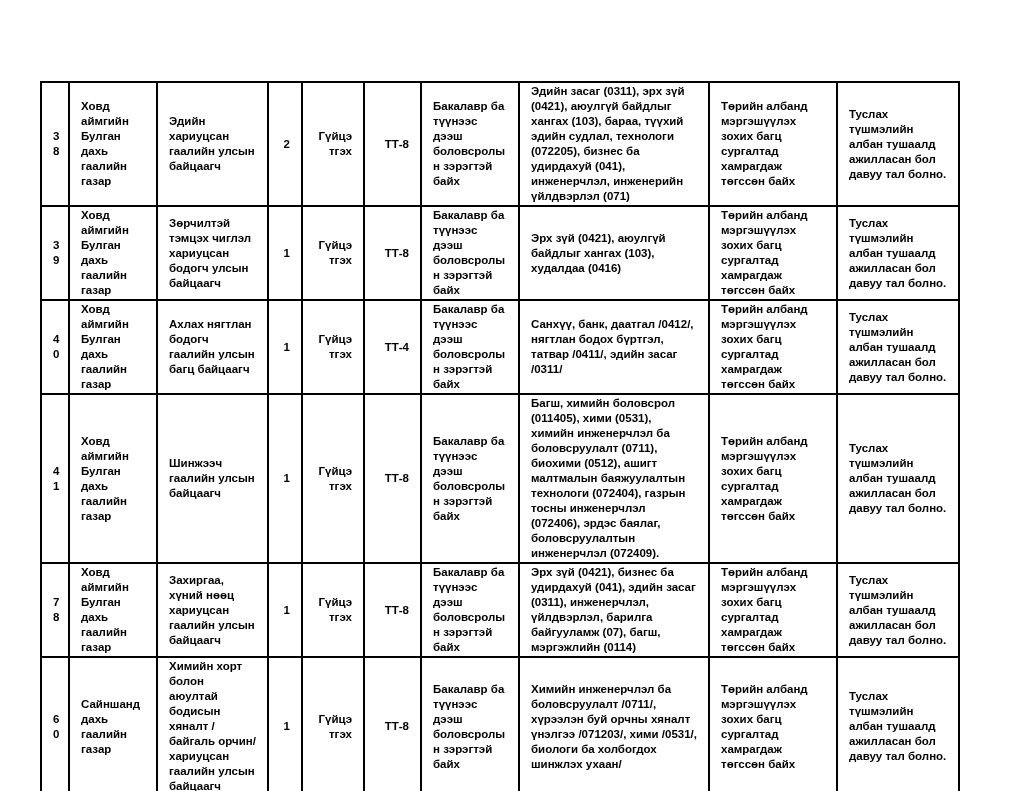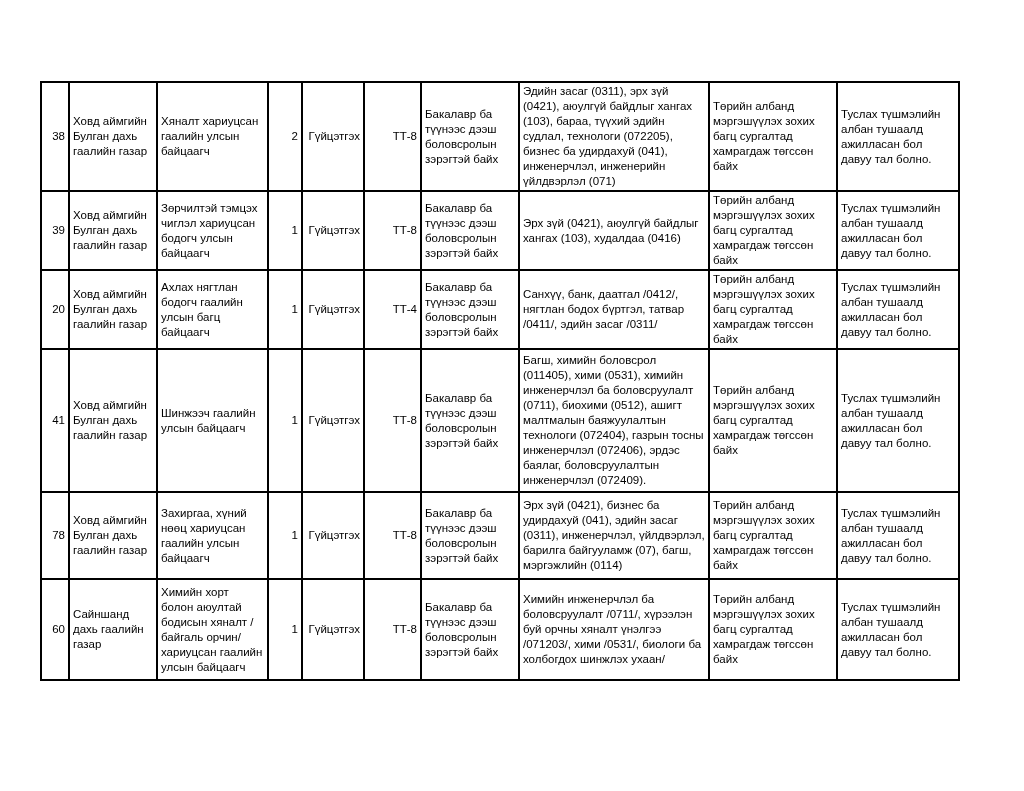--- a/index.html
+++ b/index.html
@@ -22,23 +22,24 @@
     top: 81px;
     width: 918px;
     border-collapse: collapse;
     table-layout: fixed;
     font-size: 11.5px;
     line-height: 15px;
   }
   table.vacancy-table td {
     border: 2px solid #000000;
     vertical-align: middle;
-    padding: 1px 3px;
+    padding: 1px 11px;
     overflow: hidden;
     word-wrap: break-word;
+    font-weight: bold;
   }
   td.c-center { text-align: right; padding: 1px 1px; }
   td.c-left   { text-align: left; }
   tr.r0 { height: 105px; }
   tr.r1 { height: 73px; }
   tr.r2 { height: 75px; }
   tr.r3 { height: 143px; }
   tr.r4 { height: 87px; }
   tr.r5 { height: 101px; }
 </style>
@@ -56,21 +57,21 @@
       <col style="width:57px">
       <col style="width:98px">
       <col style="width:190px">
       <col style="width:128px">
       <col style="width:122px">
     </colgroup>
     <tbody>
       <tr class="r0">
         <td class="c-center">38</td>
         <td class="c-left">Ховд аймгийн Булган дахь гаалийн газар</td>
-        <td class="c-left">Хяналт хариуцсан гаалийн улсын байцаагч</td>
+        <td class="c-left">Эдийн хариуцсан гаалийн улсын байцаагч</td>
         <td class="c-center">2</td>
         <td class="c-center">Гүйцэтгэх</td>
         <td class="c-center">ТТ-8</td>
         <td class="c-left">Бакалавр ба түүнээс дээш боловсролын зэрэгтэй байх</td>
         <td class="c-left">Эдийн засаг (0311), эрх зүй (0421), аюулгүй байдлыг хангах (103), бараа, түүхий эдийн судлал, технологи (072205), бизнес ба удирдахуй (041), инженерчлэл, инженерийн үйлдвэрлэл (071)</td>
         <td class="c-left">Төрийн албанд мэргэшүүлэх зохих багц сургалтад хамрагдаж төгссөн байх</td>
         <td class="c-left">Туслах түшмэлийн албан тушаалд ажилласан бол давуу тал болно.</td>
       </tr>
       <tr class="r1">
         <td class="c-center">39</td>
@@ -78,21 +79,21 @@
         <td class="c-left">Зөрчилтэй тэмцэх чиглэл хариуцсан бодогч улсын байцаагч</td>
         <td class="c-center">1</td>
         <td class="c-center">Гүйцэтгэх</td>
         <td class="c-center">ТТ-8</td>
         <td class="c-left">Бакалавр ба түүнээс дээш боловсролын зэрэгтэй байх</td>
         <td class="c-left">Эрх зүй (0421), аюулгүй байдлыг хангах (103), худалдаа (0416)</td>
         <td class="c-left">Төрийн албанд мэргэшүүлэх зохих багц сургалтад хамрагдаж төгссөн байх</td>
         <td class="c-left">Туслах түшмэлийн албан тушаалд ажилласан бол давуу тал болно.</td>
       </tr>
       <tr class="r2">
-        <td class="c-center">20</td>
+        <td class="c-center">40</td>
         <td class="c-left">Ховд аймгийн Булган дахь гаалийн газар</td>
         <td class="c-left">Ахлах нягтлан бодогч гаалийн улсын багц байцаагч</td>
         <td class="c-center">1</td>
         <td class="c-center">Гүйцэтгэх</td>
         <td class="c-center">ТТ-4</td>
         <td class="c-left">Бакалавр ба түүнээс дээш боловсролын зэрэгтэй байх</td>
         <td class="c-left">Санхүү, банк, даатгал /0412/, нягтлан бодох бүртгэл, татвар /0411/, эдийн засаг /0311/</td>
         <td class="c-left">Төрийн албанд мэргэшүүлэх зохих багц сургалтад хамрагдаж төгссөн байх</td>
         <td class="c-left">Туслах түшмэлийн албан тушаалд ажилласан бол давуу тал болно.</td>
       </tr>

